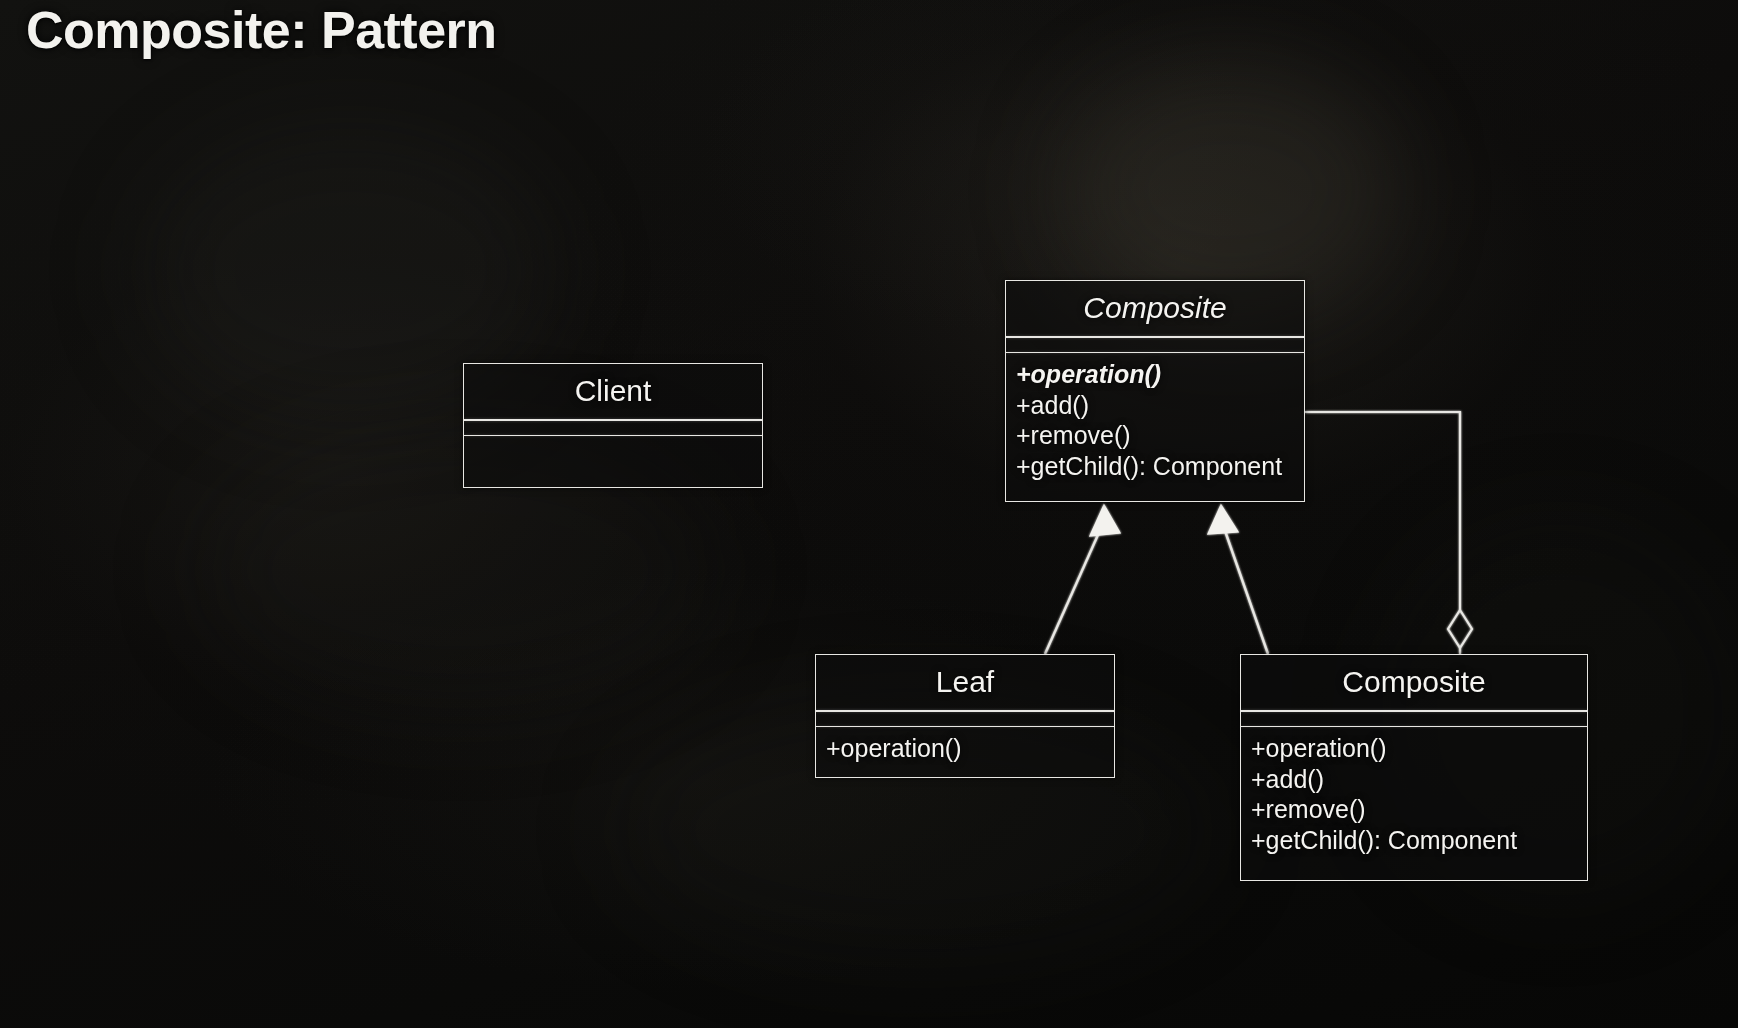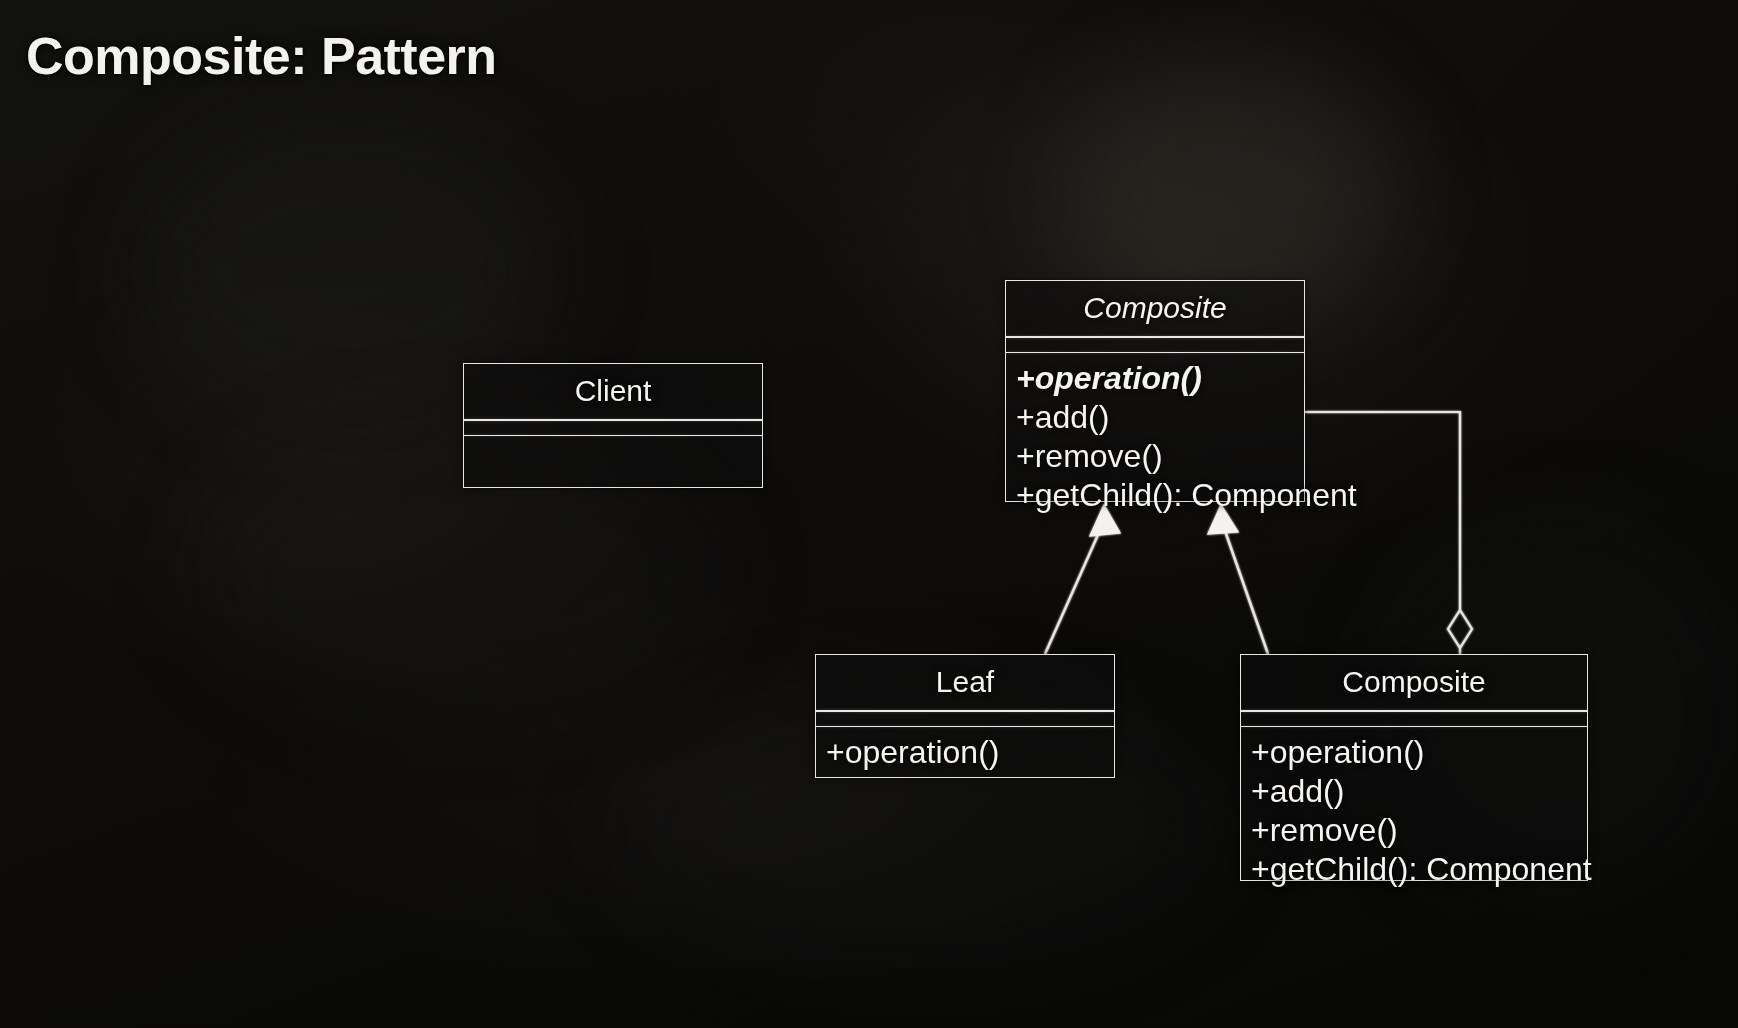--- a/index.html
+++ b/index.html
@@ -24,21 +24,21 @@
   
   .bg-blob {
     position: absolute;
     border-radius: 50%;
     filter: blur(44px);
     pointer-events: none;
   }
   #title {
     position: absolute;
     left: 26px;
-    top: 26px;
+    top: 0;
     font-size: 52px;
     font-weight: bold;
     color: #f3f2ee;
     letter-spacing: -0.5px;
     text-shadow: 0 0 10px rgba(0,0,0,0.85), 0 1px 2px rgba(0,0,0,0.9);
     white-space: nowrap;
   }
   
   .uml-box {
     position: absolute;
@@ -63,21 +63,21 @@
     box-shadow: 0 0 3px rgba(255,255,255,0.25);
   }
   .uml-attrs {
     height: 14px;
   }
   .uml-ops {
     padding: 6px 0 8px 10px;
   }
   .op {
     color: #f5f4f1;
-    font-size: 32px;
+    font-size: 25px;
     line-height: 1.22;
     white-space: nowrap;
     text-shadow: 0 0 7px rgba(0,0,0,0.8);
   }
   .op.abstract { font-style: italic; font-weight: bold; }
   #connectors {
     position: absolute;
     left: 0; top: 0;
     width: 1738px;
     height: 1028px;

